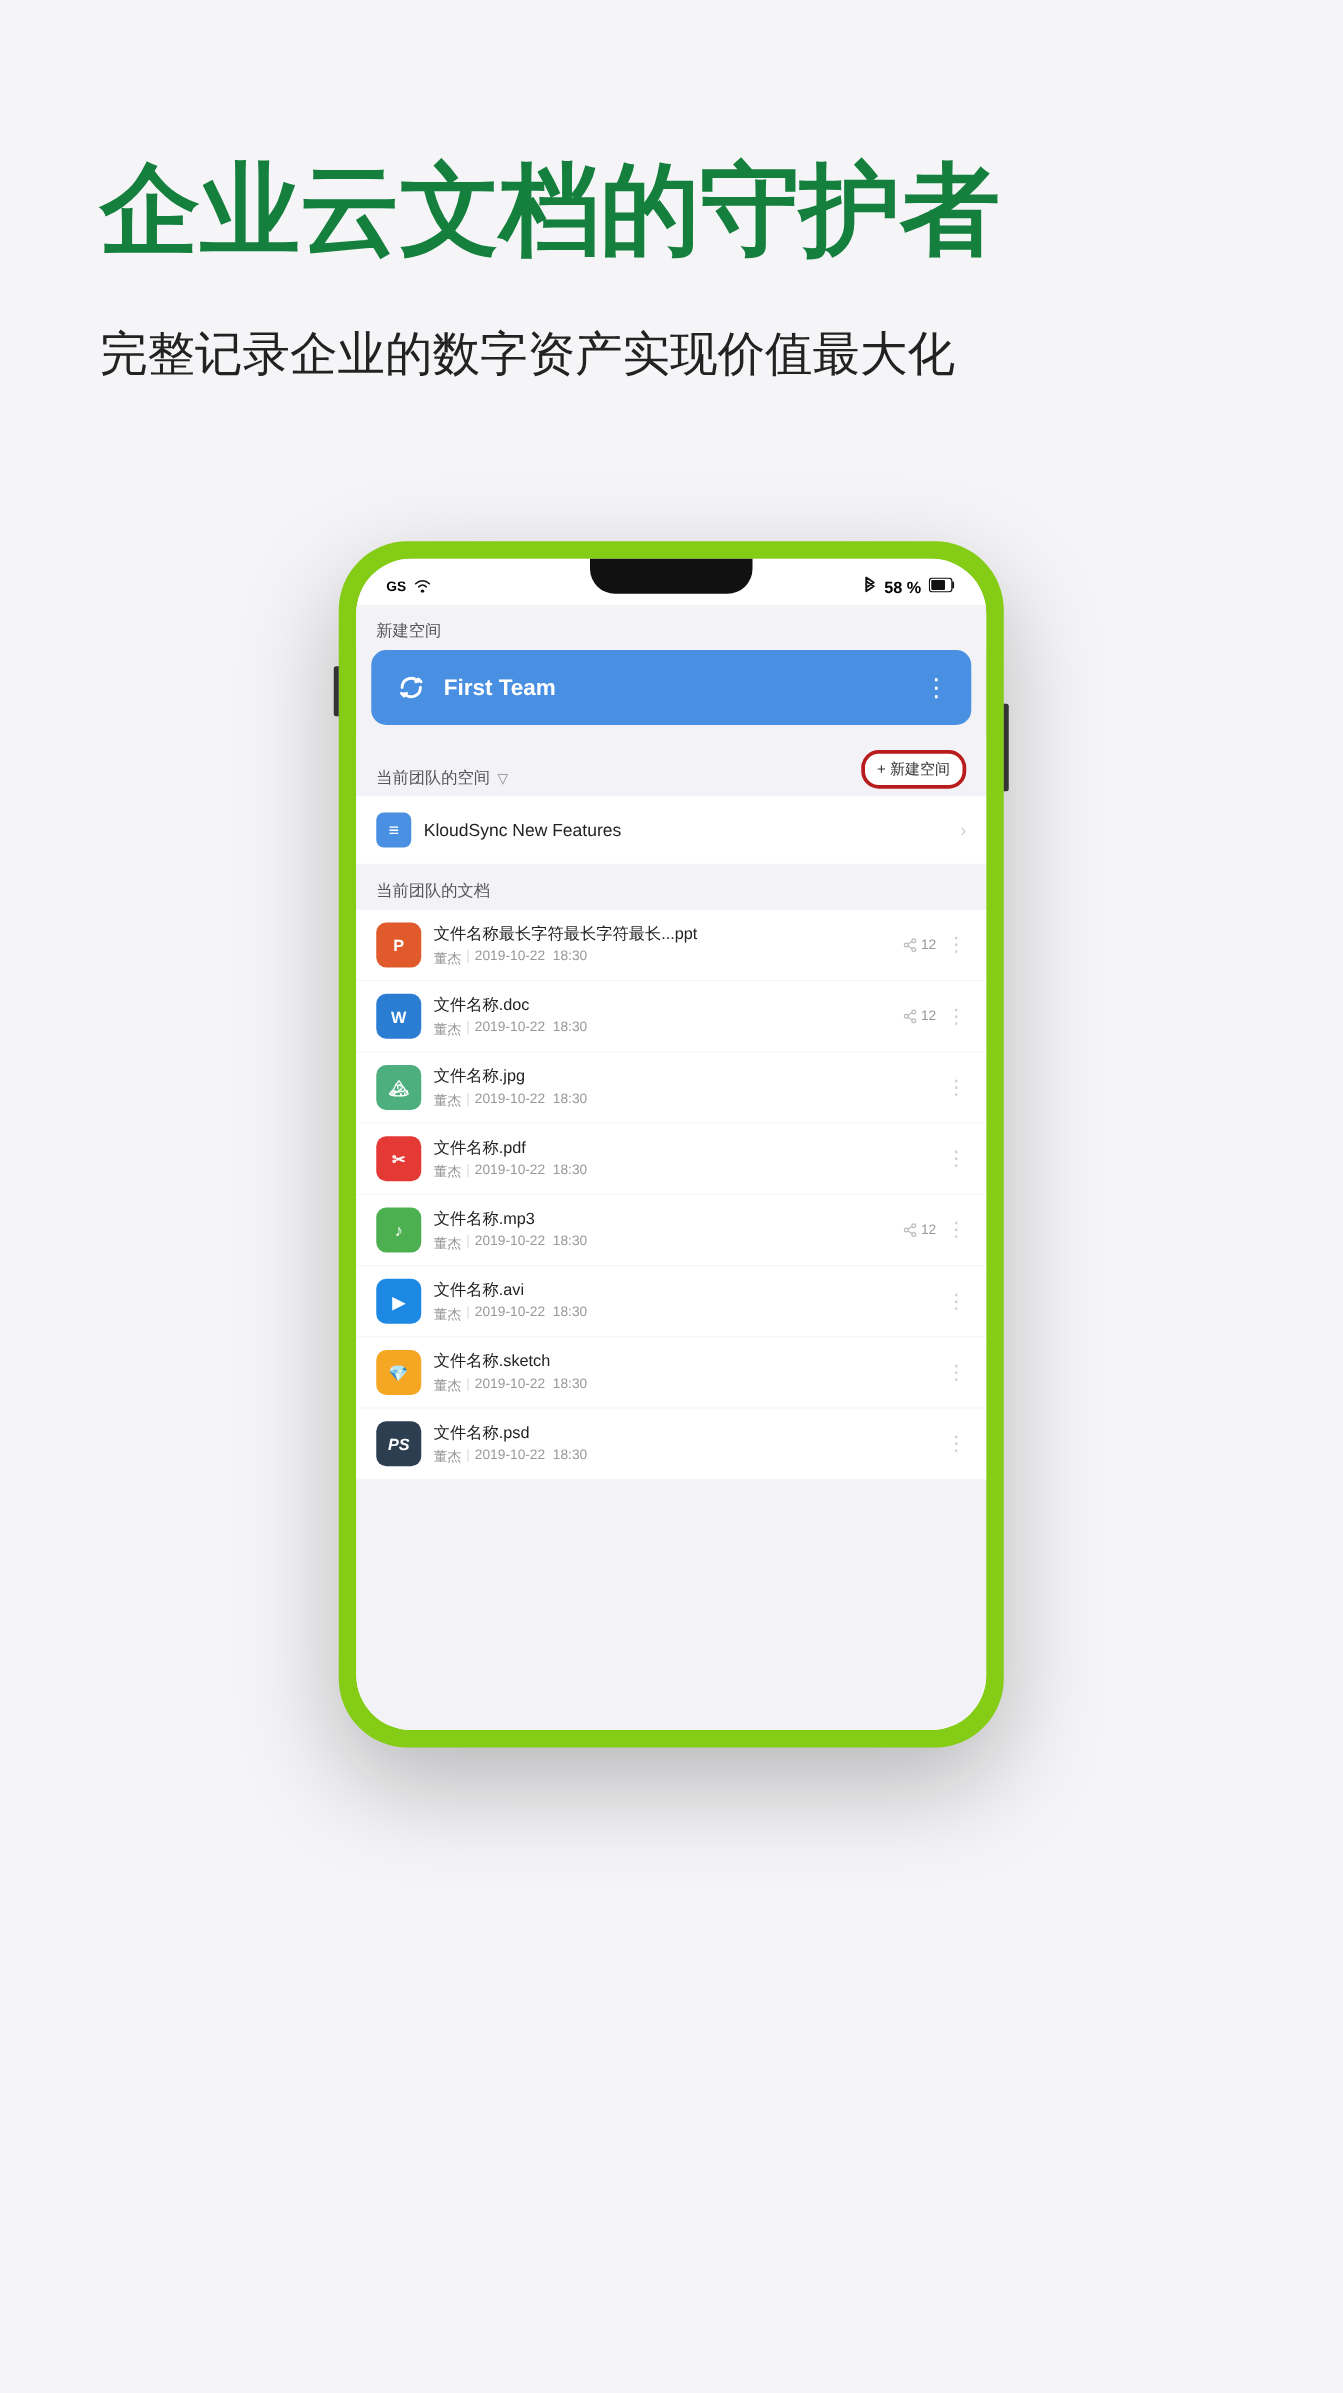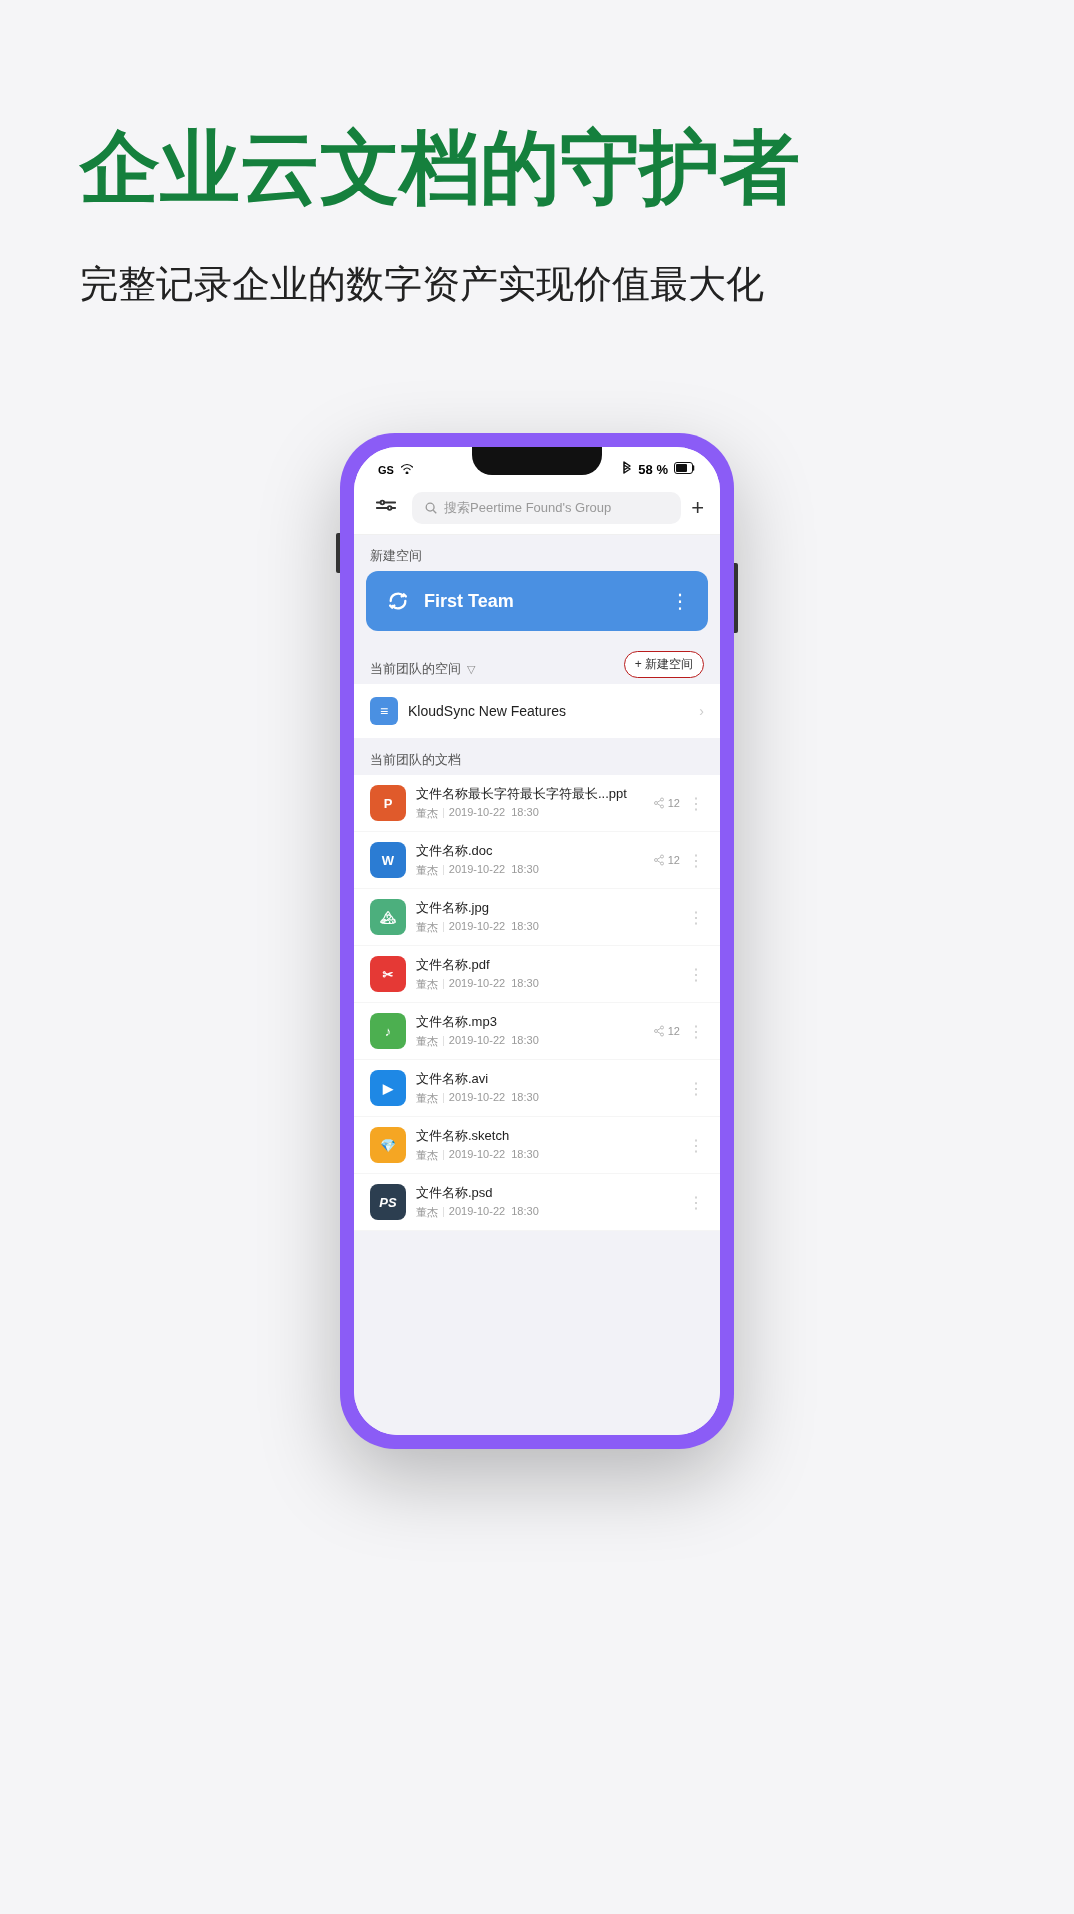--- a/index.html
+++ b/index.html
@@ -37,22 +37,22 @@
     
     .phone-wrapper {
       width: 100%;
       display: flex;
       justify-content: center;
       margin-top: 60px;
       padding-bottom: 60px;
     }
 
     .phone-frame {
-      width: 394px;
-      background: #8b5cf6;
+      width: 532px;
+      background: #84cc16;
       border-radius: 55px;
       padding: 14px;
       box-shadow: 0 30px 80px rgba(0,0,0,0.25);
       position: relative;
     }
 
     
     .phone-notch {
       position: absolute;
       top: 14px;
@@ -206,21 +206,21 @@
       align-items: center;
       gap: 6px;
       font-size: 13px;
       color: #555;
     }
     .new-space-btn {
       display: flex;
       align-items: center;
       gap: 4px;
       background: #fff;
-      border: 1px solid #b91c1c;
+      border: 3px solid #b91c1c;
       border-radius: 14px;
       padding: 4px 10px;
       font-size: 12px;
       color: #333;
       cursor: pointer;
     }
 
     .space-item {
       background: #fff;
       margin: 0 0 1px;
@@ -367,40 +367,20 @@
           <span>
             <svg width="22" height="12" viewBox="0 0 22 12" fill="none">
               <rect x="0.5" y="0.5" width="18" height="11" rx="2.5" stroke="#111" stroke-width="1"></rect>
               <rect x="2" y="2" width="11" height="8" rx="1" fill="#111"></rect>
               <path d="M19.5 4v4" stroke="#111" stroke-width="1.5" stroke-linecap="round"></path>
             </svg>
           </span>
         </div>
       </div>
 
-      <div class="app-header">
-        <div class="header-icon">
-          <svg viewBox="0 0 24 24" fill="none" stroke="#333" stroke-width="2" stroke-linecap="round">
-            <circle cx="8" cy="6" r="2"></circle>
-            <line x1="2" y1="6" x2="6" y2="6"></line>
-            <line x1="10" y1="6" x2="22" y2="6"></line>
-            <circle cx="16" cy="12" r="2"></circle>
-            <line x1="2" y1="12" x2="14" y2="12"></line>
-            <line x1="18" y1="12" x2="22" y2="12"></line>
-          </svg>
-        </div>
-        <div class="search-bar">
-          <svg class="search-icon-svg" viewBox="0 0 16 16" fill="none" stroke="#999" stroke-width="1.5">
-            <circle cx="7" cy="7" r="4.5"></circle>
-            <line x1="10.5" y1="10.5" x2="14" y2="14"></line>
-          </svg>
-          <span class="search-placeholder">搜索Peertime Found's Group</span>
-        </div>
-        <div class="add-btn">+</div>
-      </div>
 
       <div class="app-body">
 
         <div class="section-header">新建空间</div>
 
         <div class="team-card">
           <div class="team-icon">
             <svg width="22" height="22" viewBox="0 0 24 24" fill="none" stroke="#fff" stroke-width="2.5" stroke-linecap="round" stroke-linejoin="round">
               <path d="M4 12a8 8 0 0 1 14-5.3"></path>
               <path d="M20 12a8 8 0 0 1-14 5.3"></path>

